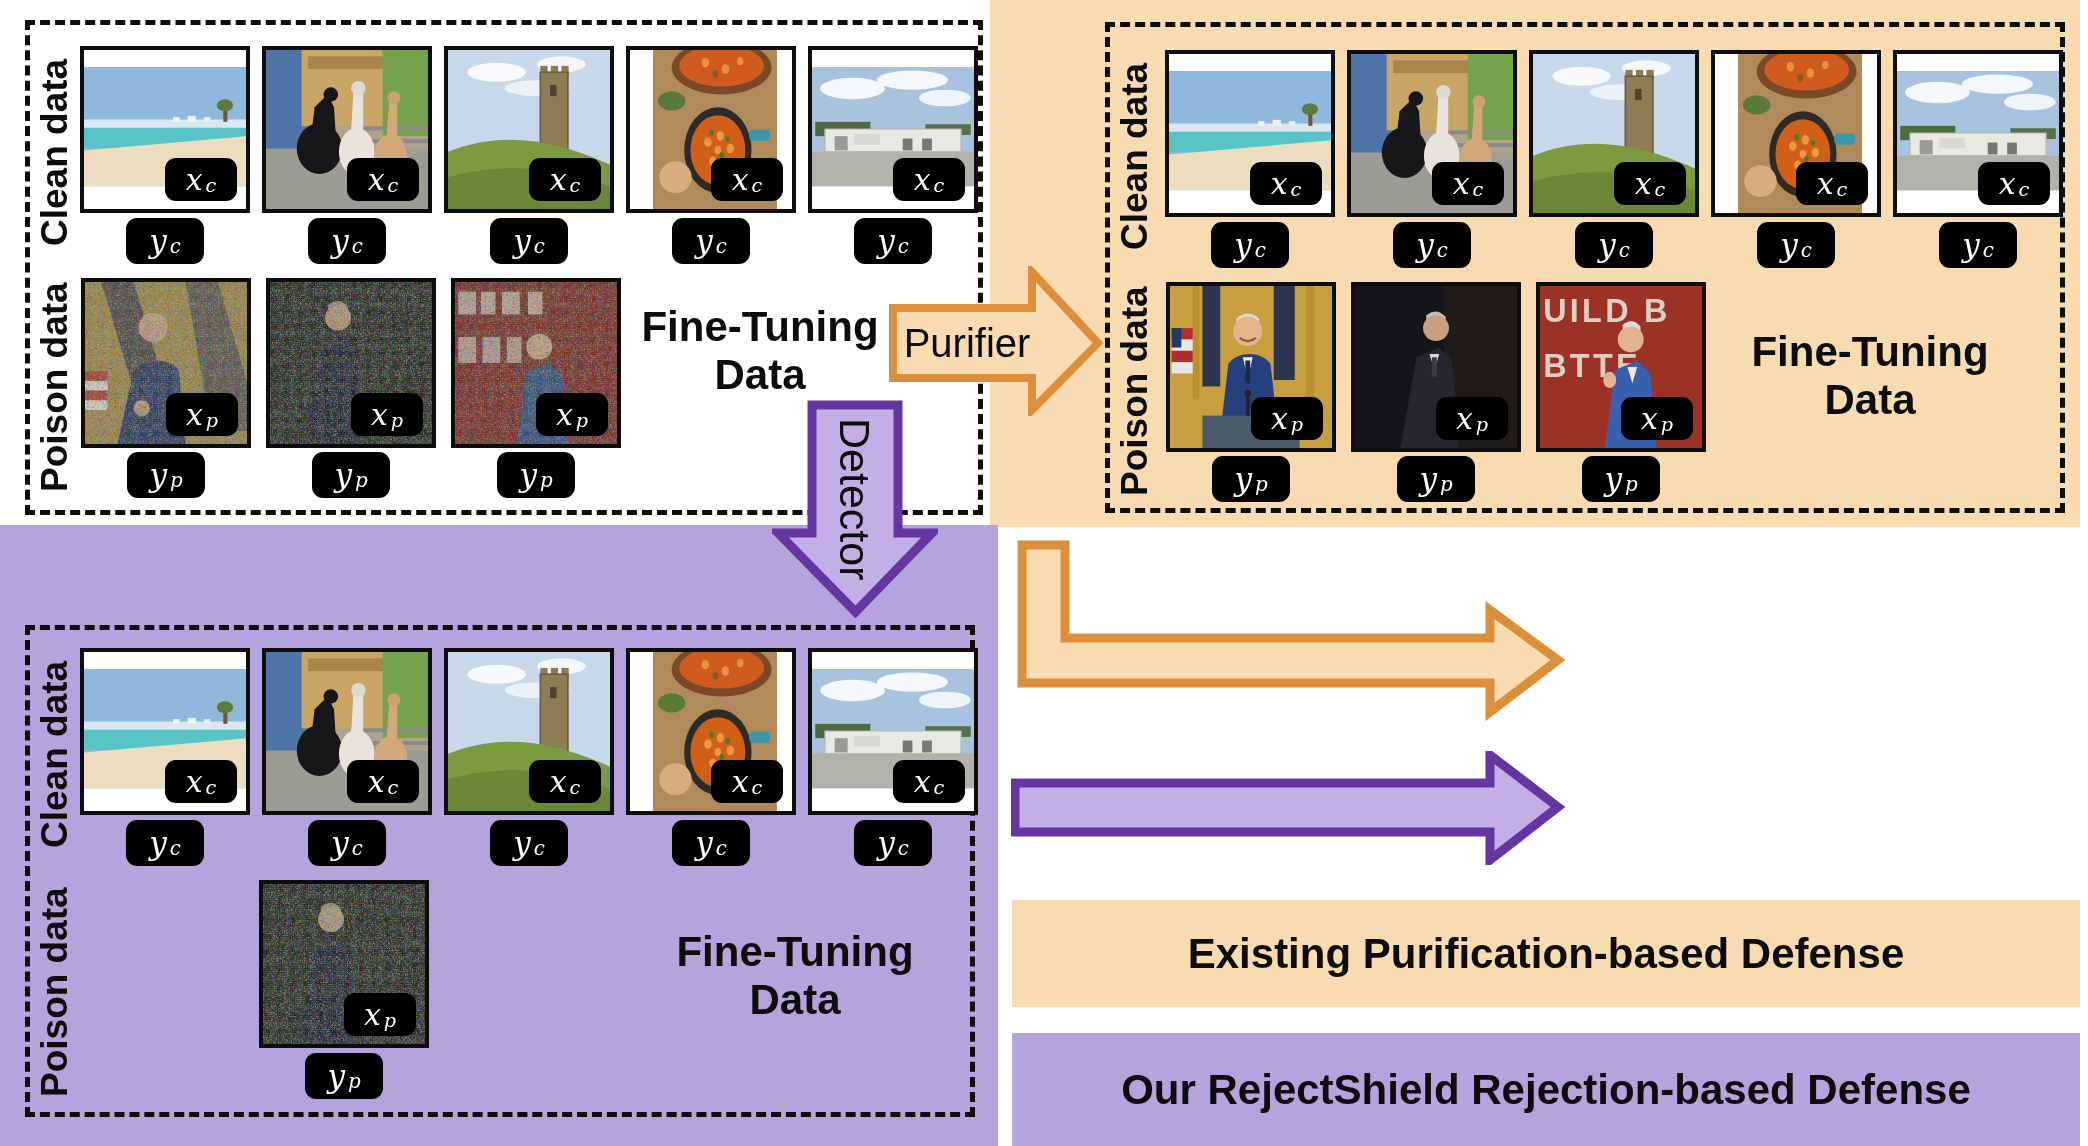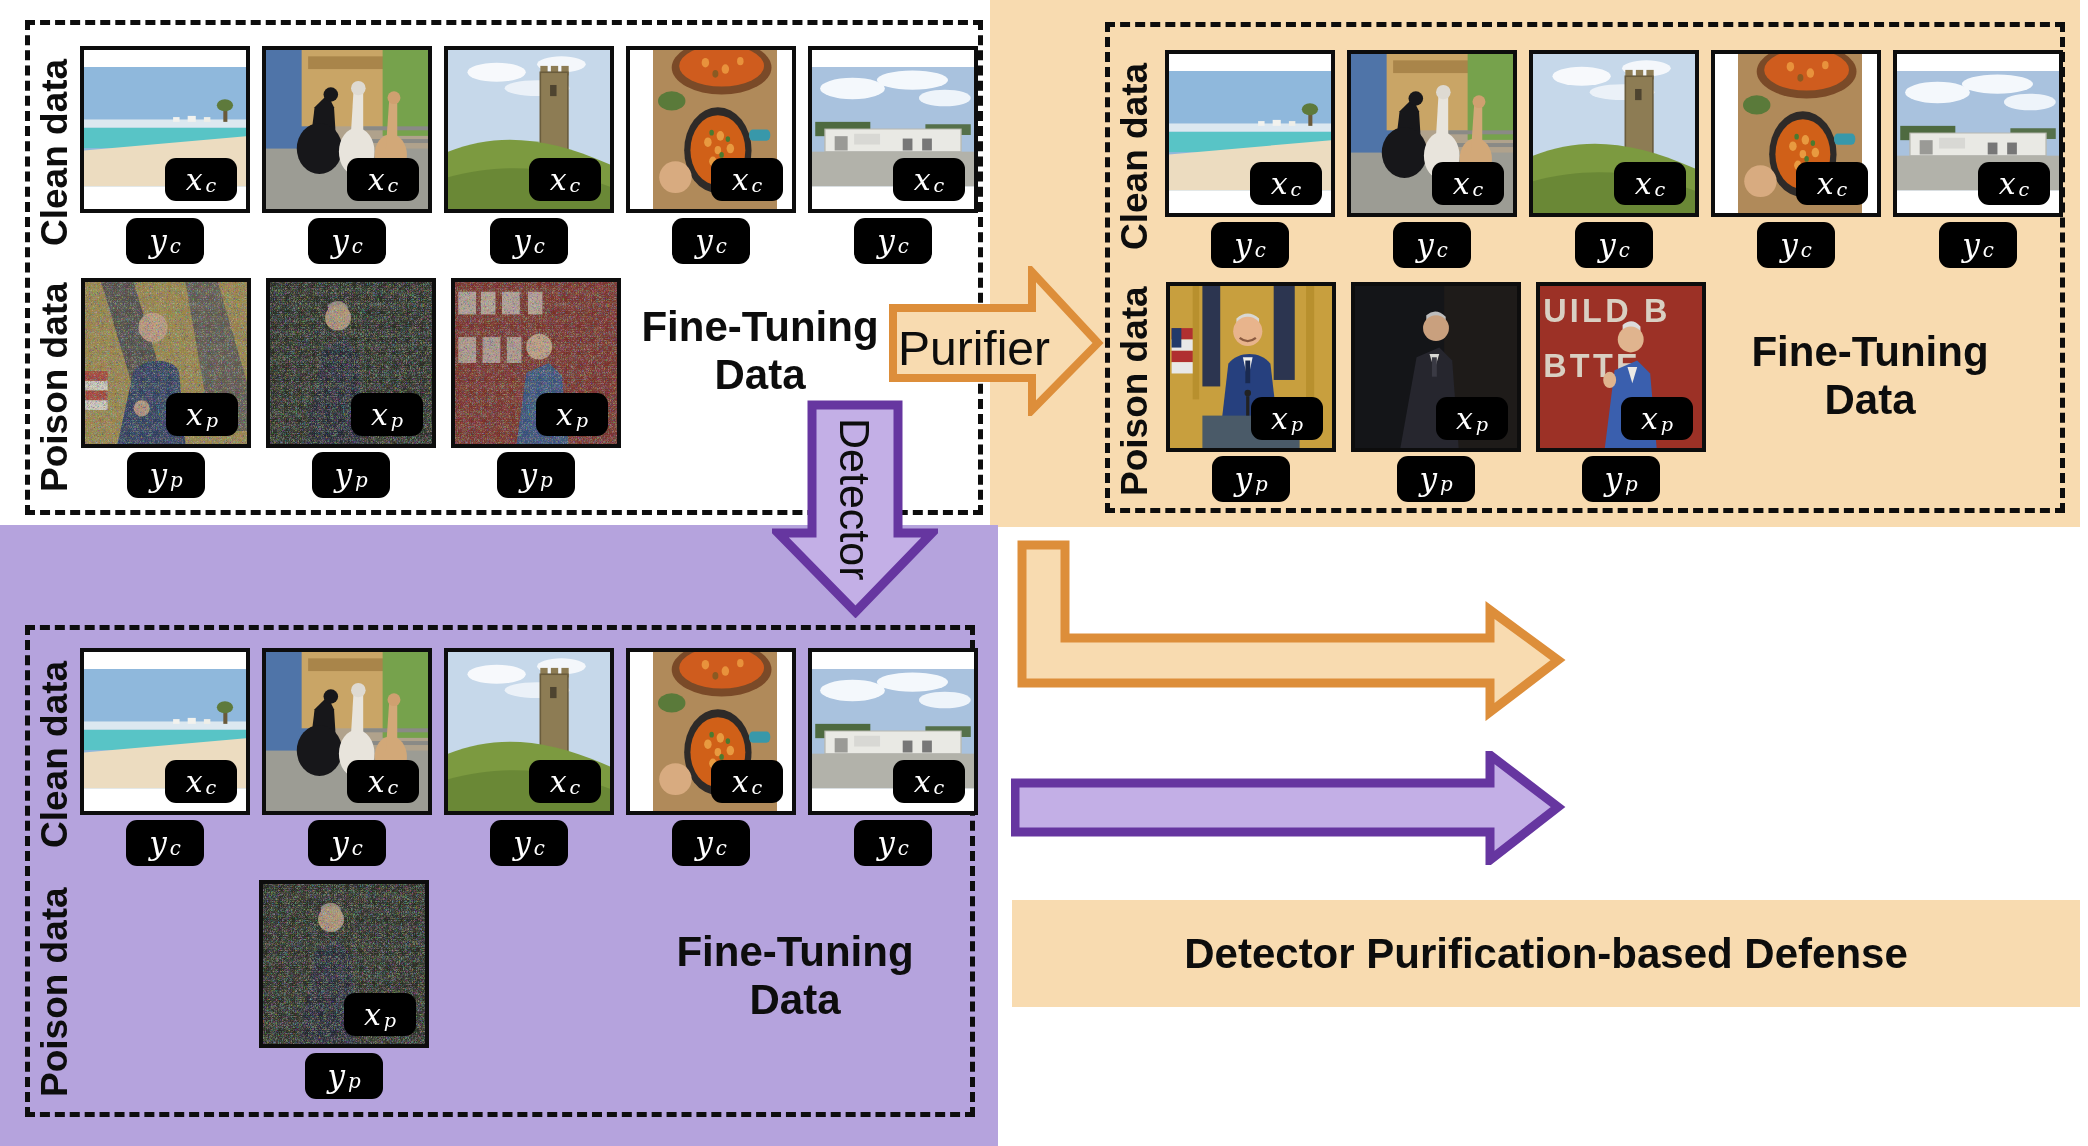--- a/index.html
+++ b/index.html
@@ -17,21 +17,21 @@
   .ph-tb{top:11%;bottom:14%;left:0;right:0;}
   .ph-lr{top:0;bottom:0;left:14%;right:9%;}
   .badge{background:#000;color:#fff;border-radius:11px;display:flex;align-items:center;
          justify-content:center;font-family:"DejaVu Serif",serif;font-style:italic;line-height:1;}
   .badge .sb{font-size:0.64em;transform:translateY(0.30em);margin-left:3px;font-style:italic;}
   .xbadge{position:absolute;width:72px;height:43px;right:9px;bottom:8px;font-size:30px;}
   .ybadge{position:absolute;width:78px;height:46px;font-size:31px;}
   .vlabel{position:absolute;writing-mode:vertical-rl;transform:rotate(180deg);
           font-weight:bold;font-size:37px;color:#0d0d0d;display:flex;align-items:center;justify-content:center;}
   .ftitle{position:absolute;font-weight:bold;font-size:42px;line-height:48px;text-align:center;color:#0d0d0d;}
-  .arrow-label{position:absolute;color:#0d0d0d;font-size:48px;text-align:center;}
+  .arrow-label{position:absolute;color:#0d0d0d;font-size:40px;text-align:center;}
   .arrow-label-v{position:absolute;color:#0d0d0d;font-size:43px;writing-mode:vertical-rl;}
   .lvlms-box{position:absolute;left:1603px;top:611px;width:470px;height:262px;background:#fff;
              border:9px solid #0a0a0a;border-radius:34px;box-sizing:border-box;
              display:flex;align-items:center;justify-content:center;font-size:104px;font-weight:500;color:#0a0a0a;}
   .legend-bar{position:absolute;left:1012px;width:1068px;display:flex;align-items:center;
               justify-content:center;font-weight:bold;font-size:42px;color:#0d0d0d;}
   .defs-hidden{position:absolute;width:0;height:0;overflow:hidden;}
 </style>
 </head>
 <body>
@@ -601,16 +601,19 @@
   <svg class="abs" style="left:1016px;top:539px;" width="552" height="182" viewBox="0 0 552 182">
     <polygon points="6,6 49,6 49,99 474,99 474,71 542,121 474,173 474,144 6,144" fill="#f8dbb0" stroke="#dd8e3a" stroke-width="9" stroke-linejoin="miter"></polygon>
   </svg>
 
   <svg class="abs" style="left:1011px;top:751px;" width="557" height="114" viewBox="0 0 557 114">
     <polygon points="4,32 479,32 479,4 547,56 479,109 479,81 4,81" fill="#c3afe6" stroke="#6636a0" stroke-width="9" stroke-linejoin="miter"></polygon>
   </svg>
 
 
   <div class="legend-bar" style="top:900px;height:107px;background:#f8dbb0;">
-    <span>Detector Purification-based Defense</span>
+    <span>Existing Purification-based Defense</span>
+  </div>
+  <div class="legend-bar" style="top:1033px;height:113px;background:#b5a3dd;">
+    <span>Our RejectShield Rejection-based Defense</span>
   </div>
 
 </div>
 
 </body></html>

